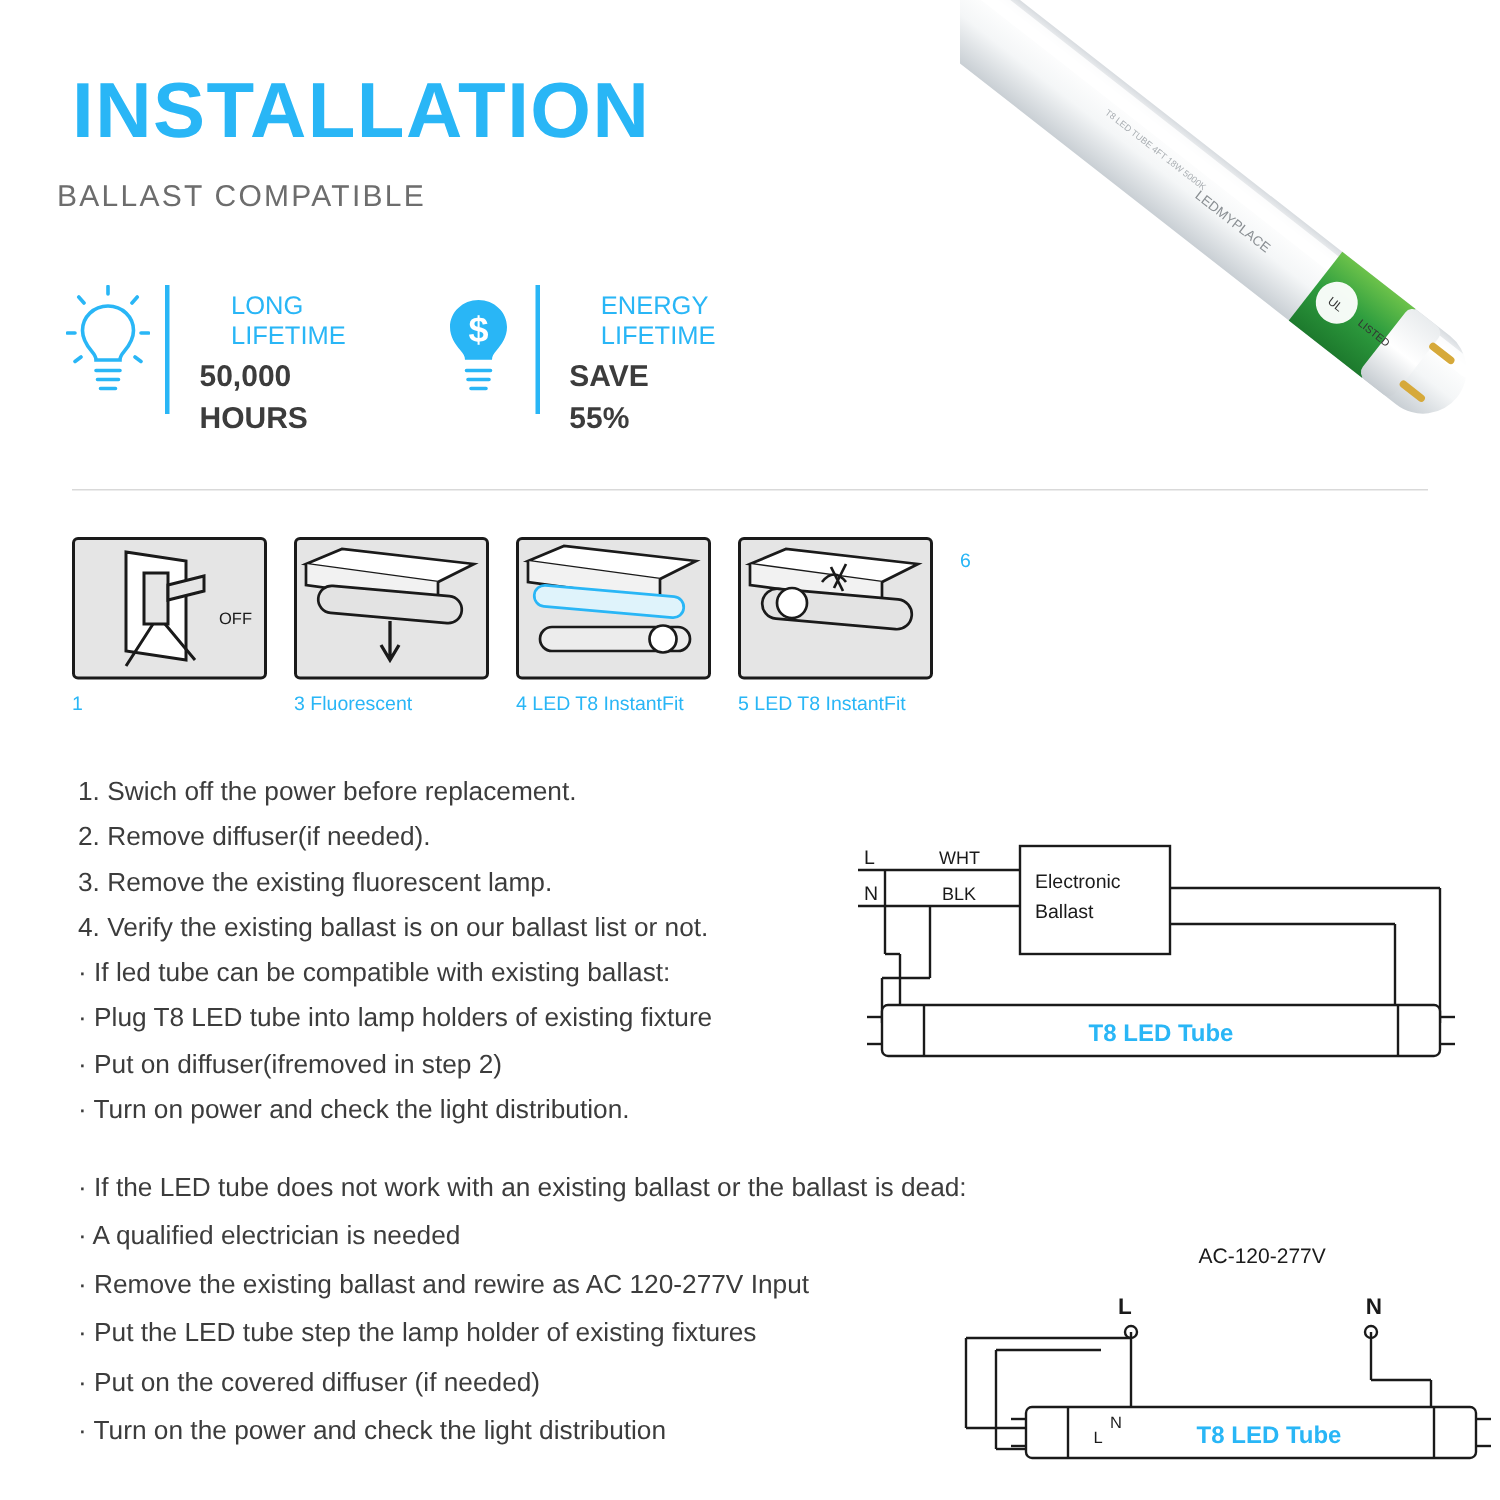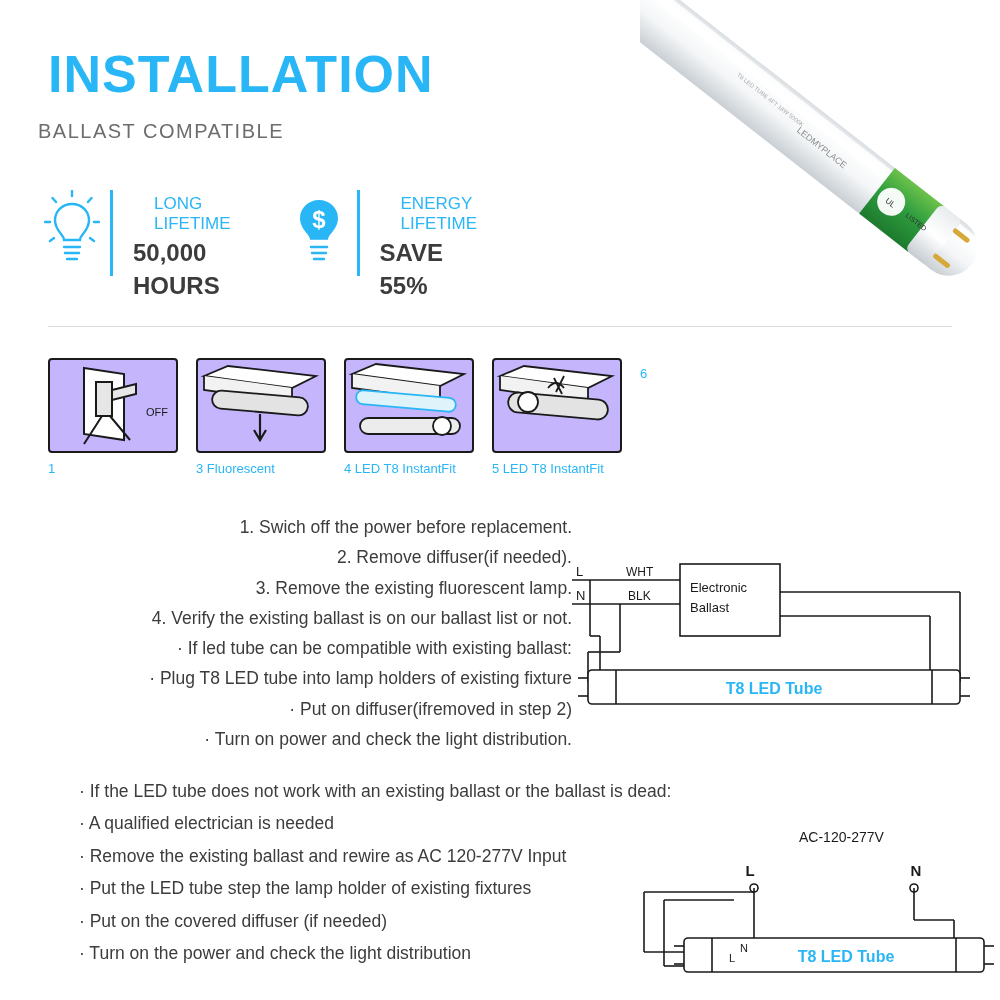--- a/index.html
+++ b/index.html
@@ -25,40 +25,40 @@
     font-size:20px; letter-spacing:1.5px; color:#6d6d6d;
   }
 
   
   .features { position:absolute; left:44px; top:190px; display:flex; gap:60px; }
   .feature { display:flex; align-items:flex-start; gap:10px; }
   .bulb { width:56px; height:86px; position:relative; flex:none; }
   .feat-divider { width:3px; background:#29b6f6; height:86px; margin-right:10px; }
   .feat-text { padding-top:4px; }
   .feat-small { font-size:17px; color:#29b6f6; line-height:1.2;margin-left:21px; }
-  .feat-big { font-size:24px; color:#3c3c3c; font-weight:bold; line-height:1.2; margin-top:4px;}
+  .feat-big { font-size:20px; color:#3c3c3c; font-weight:bold; line-height:1.2; margin-top:4px;}
 
   .hr {
     position:absolute; left:48px; top:326px; width:904px; height:1px; background:#d9d9d9;
   }
 
   
   .steps { position:absolute; left:48px; top:358px; display:flex; gap:18px; }
   .step { width:130px; }
   .card {
     width:130px; height:95px; border:2px solid #1a1a1a; border-radius:4px;
-    background:#c4b5fd; position:relative; overflow:hidden;
+    background:#e5e5e5; position:relative; overflow:hidden;
   }
   .step-caption { margin-top:8px; font-size:13px; color:#29b6f6; white-space:nowrap; }
 
   
-  .instr { position:absolute; left:52px; top:512px; width:520px;text-align:right; }
+  .instr { position:absolute; left:52px; top:512px; width:520px; }
   .instr div { font-size:17.5px; line-height:1.73; color:#3c3c3c; }
 
-  .instr2 { position:absolute; left:52px; top:775px; width:620px;margin-left:27px; }
+  .instr2 { position:absolute; left:52px; top:775px; width:620px; }
   .instr2 div { font-size:17.5px; line-height:1.85; color:#3c3c3c; }
 
   
   .wire1 { position:absolute; left:560px; top:552px; width:420px; height:200px; }
   .wire2 { position:absolute; left:624px; top:820px; width:390px; height:170px; }
 
   
   .product { position:absolute; right:0px; top:0px; width:360px; height:300px; }
 
   

